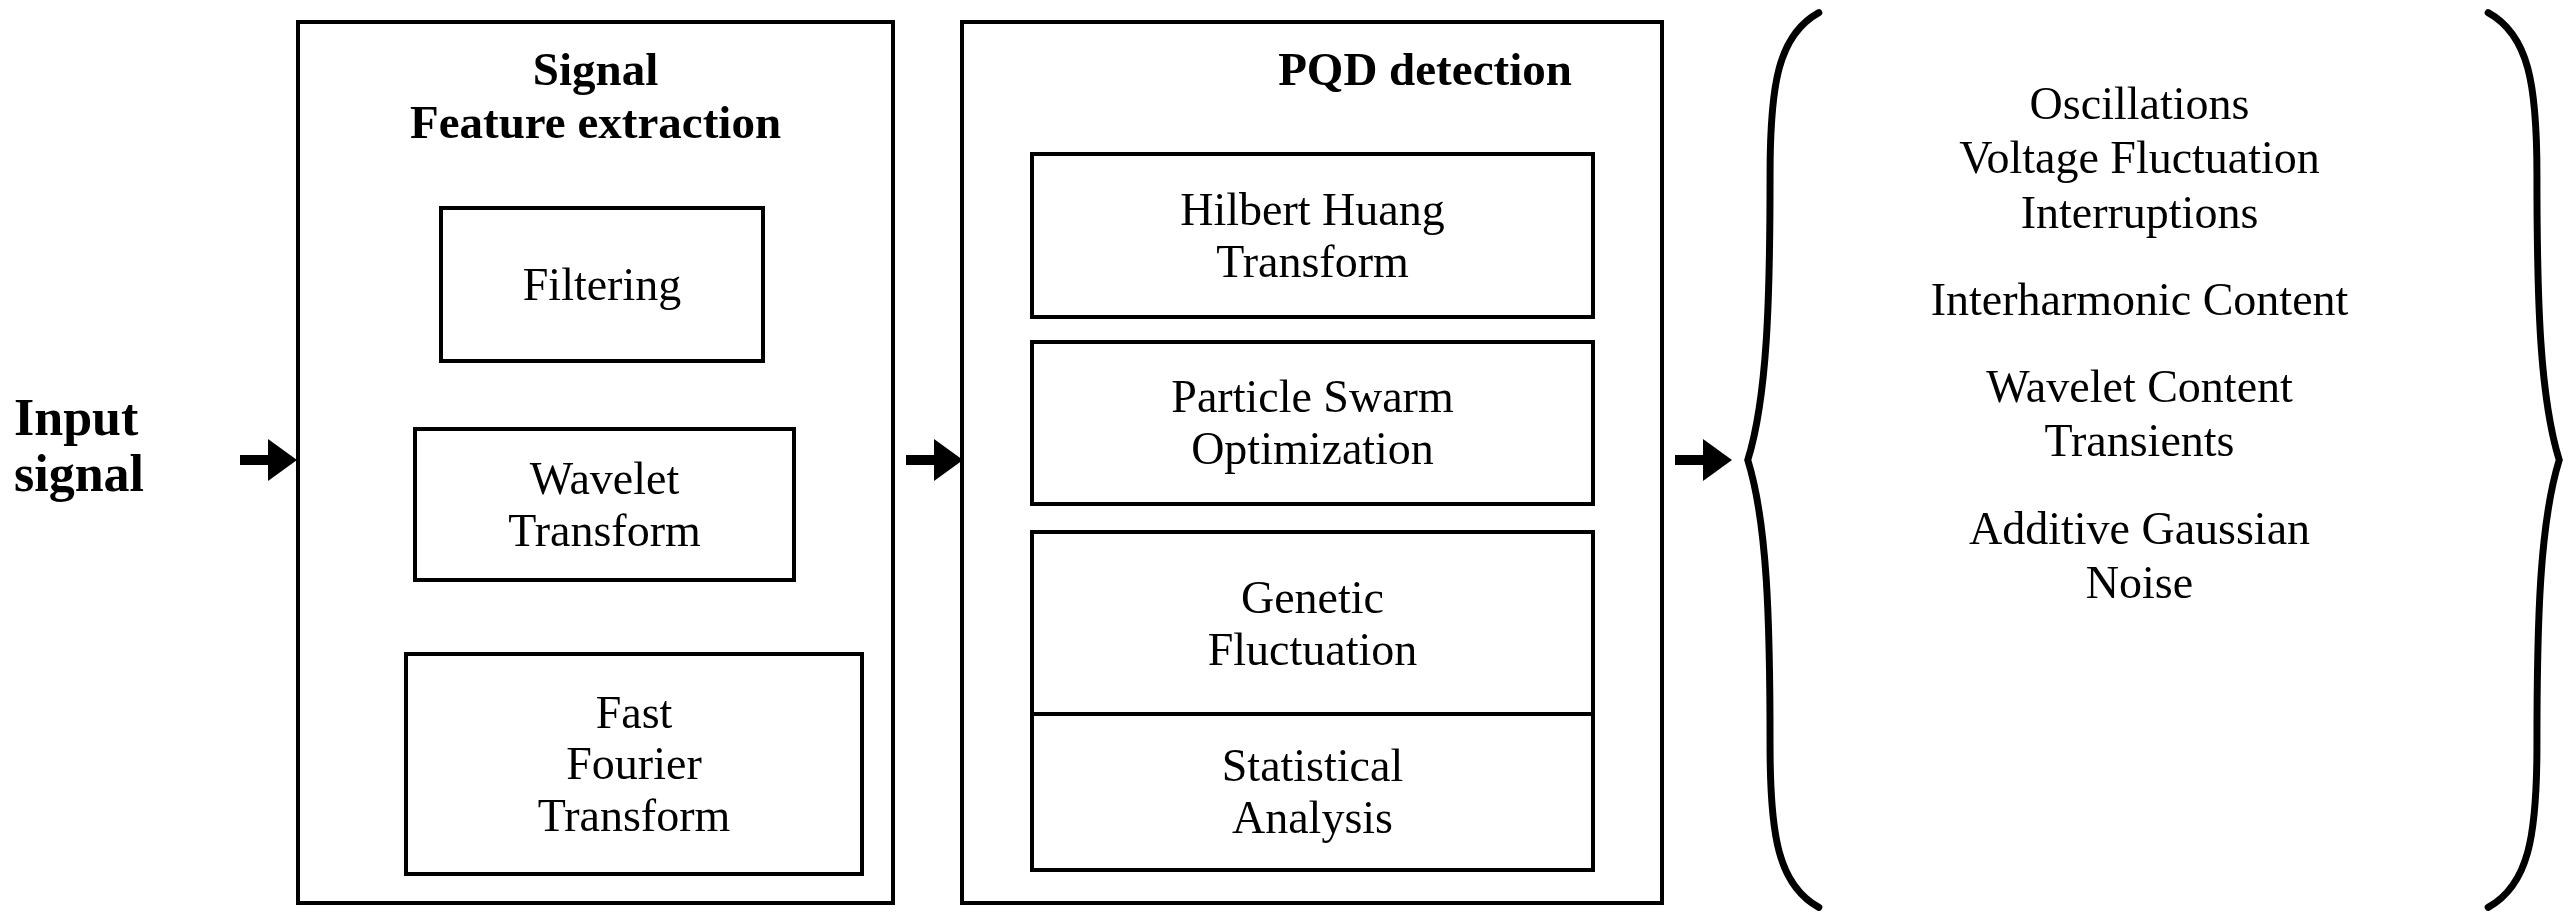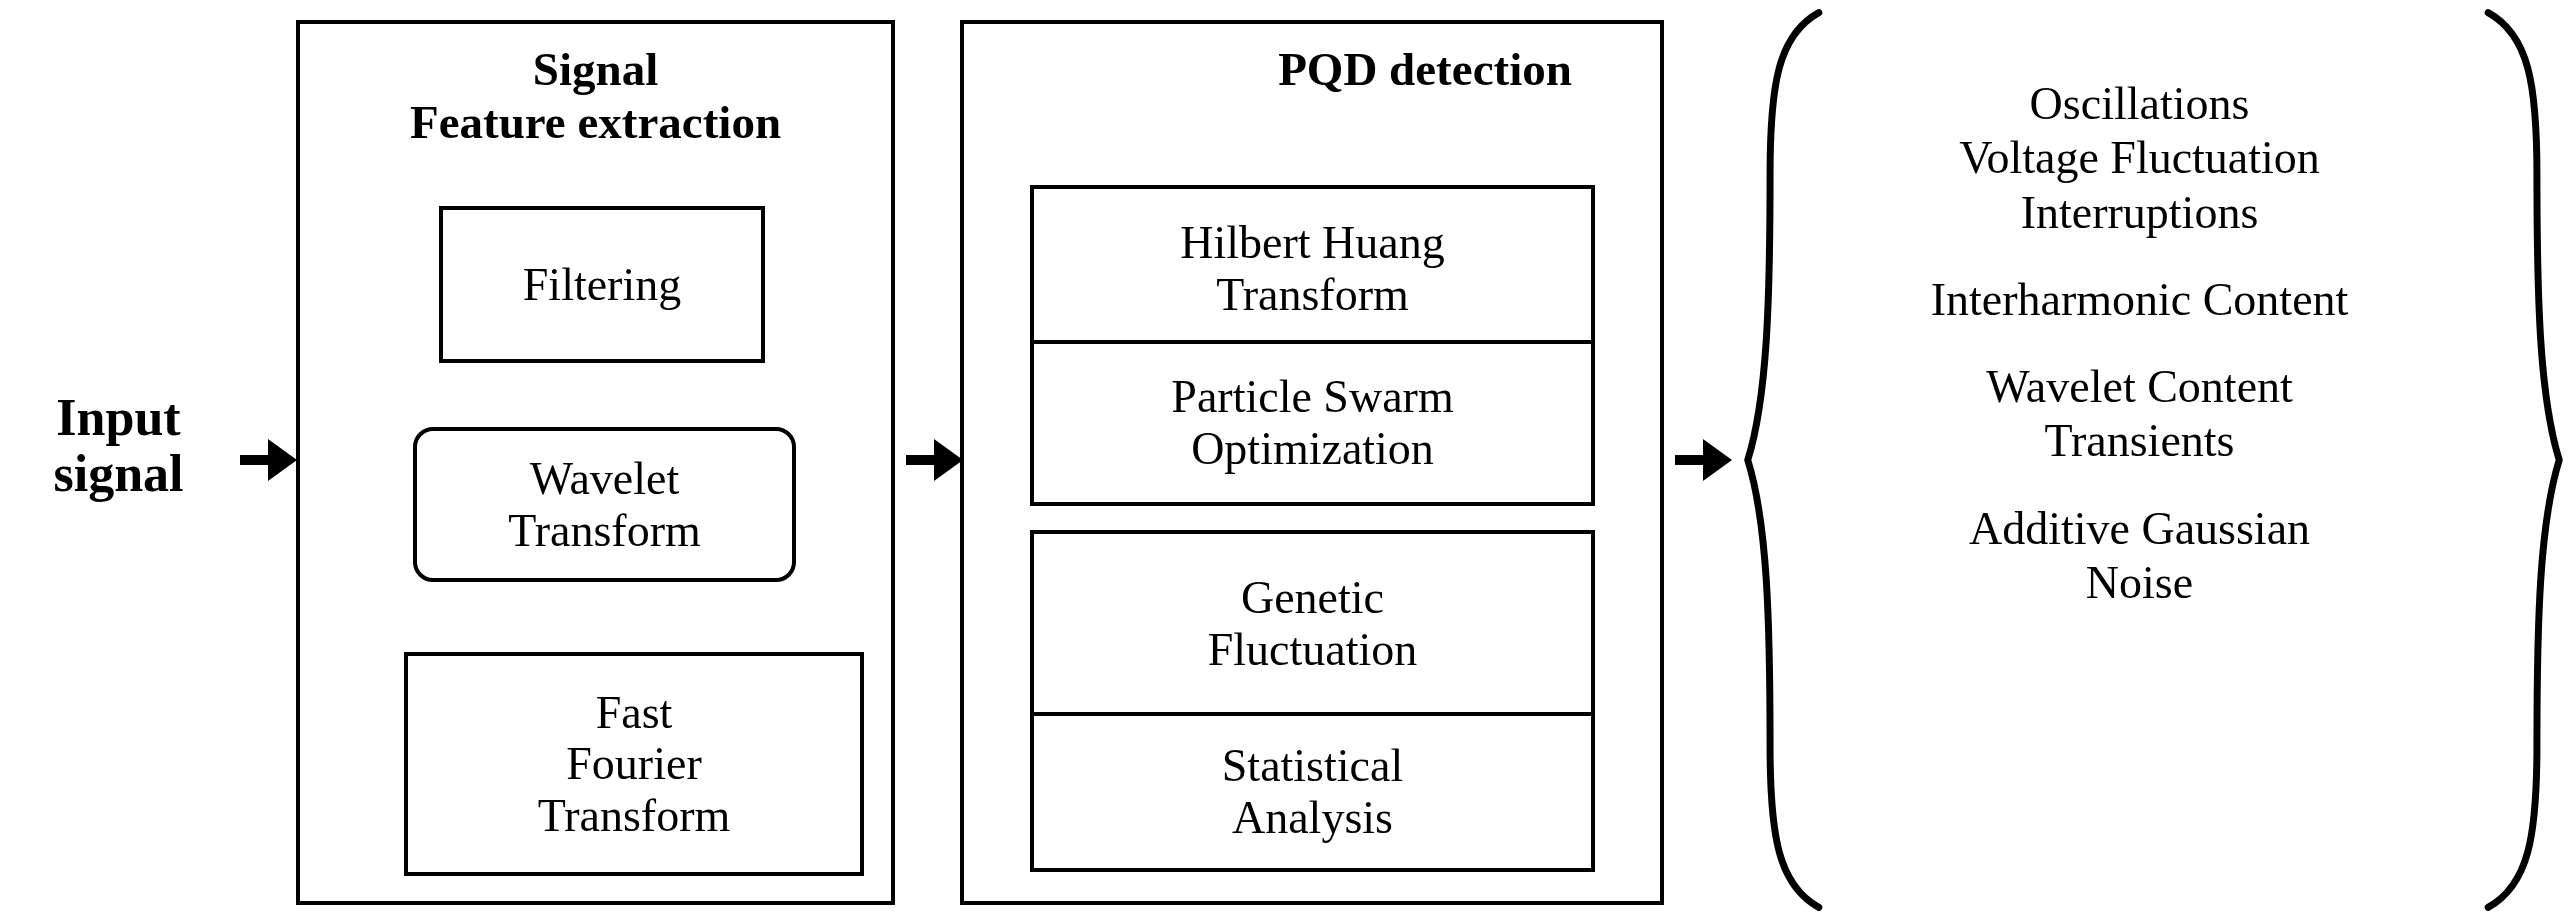--- a/index.html
+++ b/index.html
@@ -20,21 +20,21 @@
     width: 2576px;
     height: 914px;
   }
 
   
   .input-label {
     position: absolute;
     left: 14px;
     top: 390px;
     width: 209px;
-    text-align: center;
+    text-align: left;
     font-family: "Liberation Serif", serif;
     font-weight: bold;
     font-size: 52px;
     line-height: 1.08;
   }
 
   
   .arrow {
     position: absolute;
     height: 0;
@@ -137,21 +137,21 @@
     <div>Signal</div>
     <div>Feature extraction</div>
   </div>
 
   <div class="box" style="left:439px; top:206px; width:326px; height:157px;">
     <div>
       <div>Filtering</div>
     </div>
   </div>
 
-  <div class="box" style="left:413px; top:427px; width:383px; height:155px;border-radius:20px;">
+  <div class="box" style="left:413px; top:427px; width:383px; height:155px;">
     <div>
       <div>Wavelet</div>
       <div>Transform</div>
     </div>
   </div>
 
   <div class="box" style="left:404px; top:652px; width:460px; height:224px;">
     <div>
       <div>Fast</div>
       <div>Fourier</div>
@@ -163,21 +163,21 @@
     <div class="shaft" style="width:36px;"></div>
     <div class="head" style="left:28px;"></div>
   </div>
 
   <div class="panel" style="left:960px; top:19.5px; width:704px; height:885px;">
   </div>
   <div class="panel-title" style="left:1011px; top:43px; width:828px;">
     <div>PQD detection</div>
   </div>
 
-  <div class="box" style="left:1030px; top:152px; width:565px; height:167px;margin-top:33px;">
+  <div class="box" style="left:1030px; top:152px; width:565px; height:167px;">
     <div>
       <div>Hilbert Huang</div>
       <div>Transform</div>
     </div>
   </div>
 
   <div class="box" style="left:1030px; top:340px; width:565px; height:166px;justify-content:center;">
     <div>
       <div>Particle Swarm</div>
       <div>Optimization</div>

